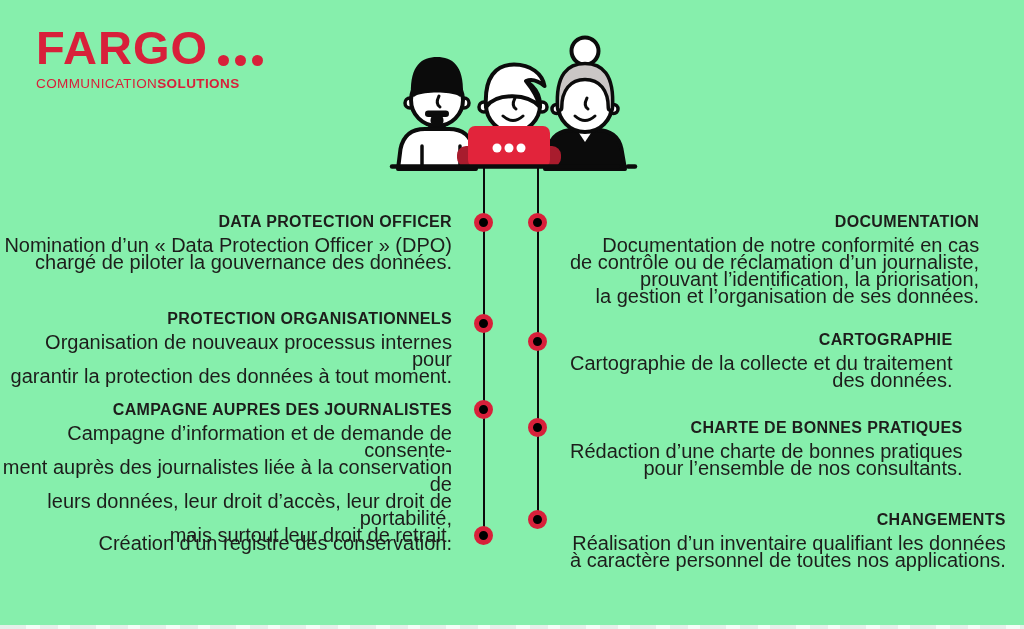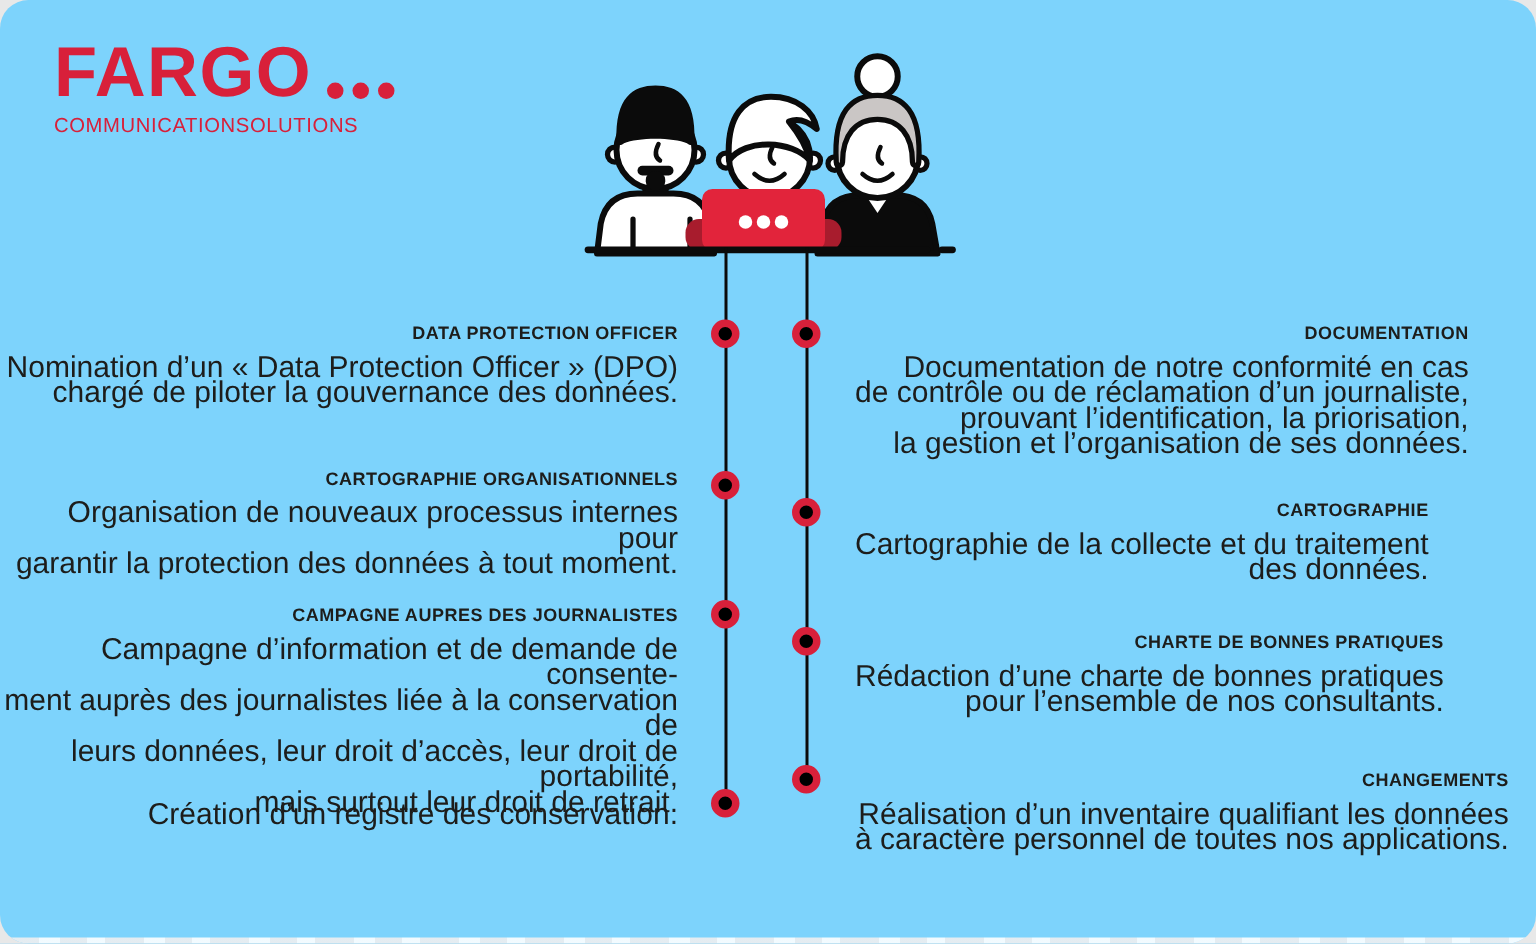--- a/index.html
+++ b/index.html
@@ -5,50 +5,49 @@
   :root{
     --brand-red:#d8203a;
     --laptop-red:#e2243b;
     --dark-red:#a81c2d;
     --ink:#1d1d1b;
     --hair-gray:#cac6c5;
     --line-black:#0b0b0b;
   }
   html,body{margin:0;padding:0;background:#e8e8e8;}
   .canvas{
-    position:relative;width:1024px;height:629px;background:#7dd3fc;
+    position:relative;width:1024px;height:629px;background:#86efac;
     overflow:hidden;font-family:"Liberation Sans",sans-serif;color:var(--ink);
     margin:0 auto;
-    border-radius:19px;
   }
   
   .logo{position:absolute;left:36px;top:24px;}
   .logo-row{display:flex;align-items:flex-end;}
   .logo-name{font-size:47px;line-height:1;font-weight:700;color:var(--brand-red);letter-spacing:1px;}
   .logo-dots{display:flex;gap:6px;margin-left:10px;margin-bottom:5px;}
   .logo-dot{width:11px;height:11px;border-radius:50%;background:var(--brand-red);}
   .logo-tagline{margin-top:5px;font-size:13.5px;letter-spacing:0.4px;color:var(--brand-red);font-weight:400;white-space:nowrap;}
-  .logo-tagline .bold{font-weight:400;}
+  .logo-tagline .bold{font-weight:700;}
   
   .illus{position:absolute;left:385px;top:8px;width:265px;height:168px;}
   .fill-laptop{fill:var(--laptop-red);}
   .fill-darkred{fill:var(--dark-red);}
   .fill-gray{fill:var(--hair-gray);}
   
   .tl-line{position:absolute;width:2px;background:var(--line-black);}
   .tl-line.left{left:483px;top:165px;height:371px;}
   .tl-line.right{left:537px;top:165px;height:355px;}
   .tl-dot{position:absolute;width:9px;height:9px;background:#000;border:5px solid var(--brand-red);border-radius:50%;}
   .d-l1{left:474px;top:213px;} .d-l2{left:474px;top:314px;}
   .d-l3{left:474px;top:400px;} .d-l4{left:474px;top:526px;}
   .d-r1{left:528px;top:213px;} .d-r2{left:528px;top:332px;}
   .d-r3{left:528px;top:418px;} .d-r4{left:528px;top:510px;}
   
   .item{position:absolute;}
-  .item .title{font-weight:700;font-size:12px;letter-spacing:0.35px;line-height:16px;white-space:nowrap;}
+  .item .title{font-weight:700;font-size:16px;letter-spacing:0.35px;line-height:16px;white-space:nowrap;}
   .item .body{font-size:20px;line-height:17px;margin-top:7px;white-space:pre-line;}
   .col-left{right:572px;text-align:right;}
   .col-right{left:570px;text-align:right;}
   .p-l1{top:214px;} .p-l2{top:311px;} .p-l3{top:402px;} .p-l4{top:528px;}
   .p-r1{top:214px;} .p-r2{top:332px;} .p-r3{top:420px;} .p-r4{top:512px;}
   
   .bottom-strip{
     position:absolute;left:0;right:0;bottom:0;height:4px;
     background:repeating-linear-gradient(90deg,#f0eff0 0 26px,#ffffff 26px 40px,#f0eff0 40px 58px,#ffffff 58px 70px);
     opacity:.9;
@@ -132,21 +131,21 @@
   <div class="tl-dot d-r2"></div>
   <div class="tl-dot d-r3"></div>
   <div class="tl-dot d-r4"></div>
 
   <div class="item col-left p-l1">
     <div class="title">DATA PROTECTION OFFICER</div>
     <div class="body">Nomination d’un « Data Protection Officer » (DPO)
 chargé de piloter la gouvernance des données.</div>
   </div>
   <div class="item col-left p-l2">
-    <div class="title">CARTOGRAPHIE ORGANISATIONNELS</div>
+    <div class="title">PROTECTION ORGANISATIONNELS</div>
     <div class="body">Organisation de nouveaux processus internes pour
 garantir la protection des données à tout moment.</div>
   </div>
   <div class="item col-left p-l3">
     <div class="title">CAMPAGNE AUPRES DES JOURNALISTES</div>
     <div class="body">Campagne d’information et de demande de consente-
 ment auprès des journalistes liée à la conservation de
 leurs données, leur droit d’accès, leur droit de portabilité,
 mais surtout leur droit de retrait.</div>
   </div>

